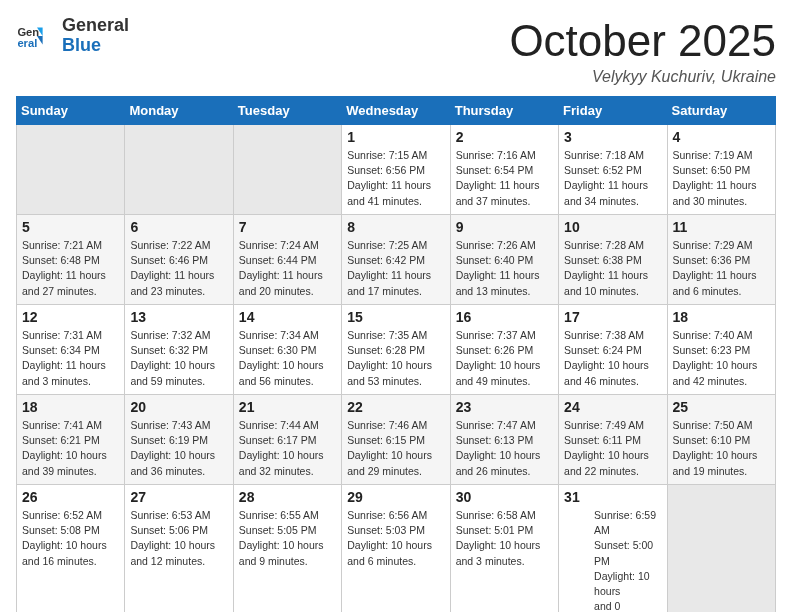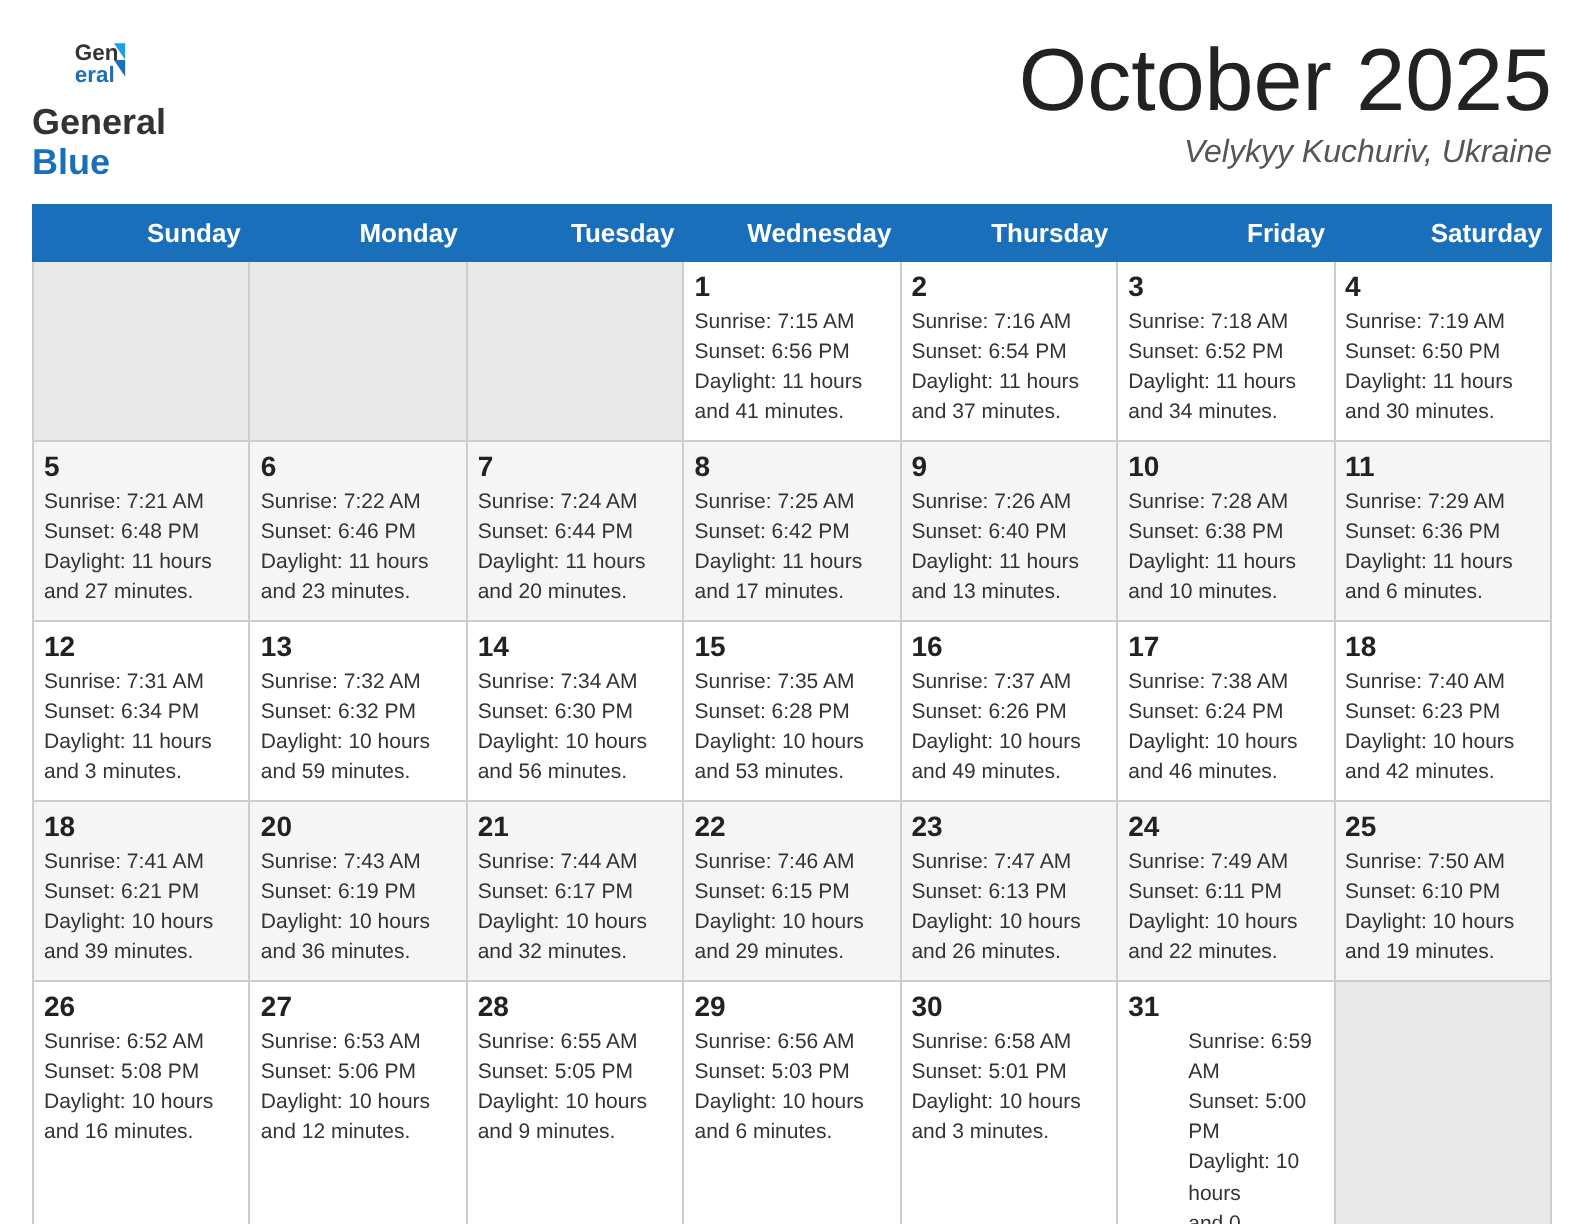--- a/index.html
+++ b/index.html
@@ -12,22 +12,21 @@
     }
     .header-area {
       display: flex;
       justify-content: space-between;
       align-items: flex-start;
       margin-bottom: 10px;
     }
     .logo {
       display: flex;
       align-items: center;
-      gap: 8px;
-      flex-direction: column;
+      gap: 18px;
     }
     .logo-icon {
       width: 28px;
       height: 28px;
     }
     .title-area {
       text-align: right;
     }
     .month-title {
       font-size: 44px;
@@ -46,21 +45,21 @@
       table-layout: fixed;
     }
     thead tr {
       background: #1a6fba;
     }
     thead th {
       color: #fff;
       font-size: 13px;
       font-weight: bold;
       padding: 6px 4px;
-      text-align: right;
+      text-align: left;
       border: 1px solid #1a6fba;
       margin-top: 32px;
     }
     tbody tr {
       vertical-align: top;
     }
     tbody td {
       border: 1px solid #ccc;
       padding: 4px 5px;
       font-size: 11px;

